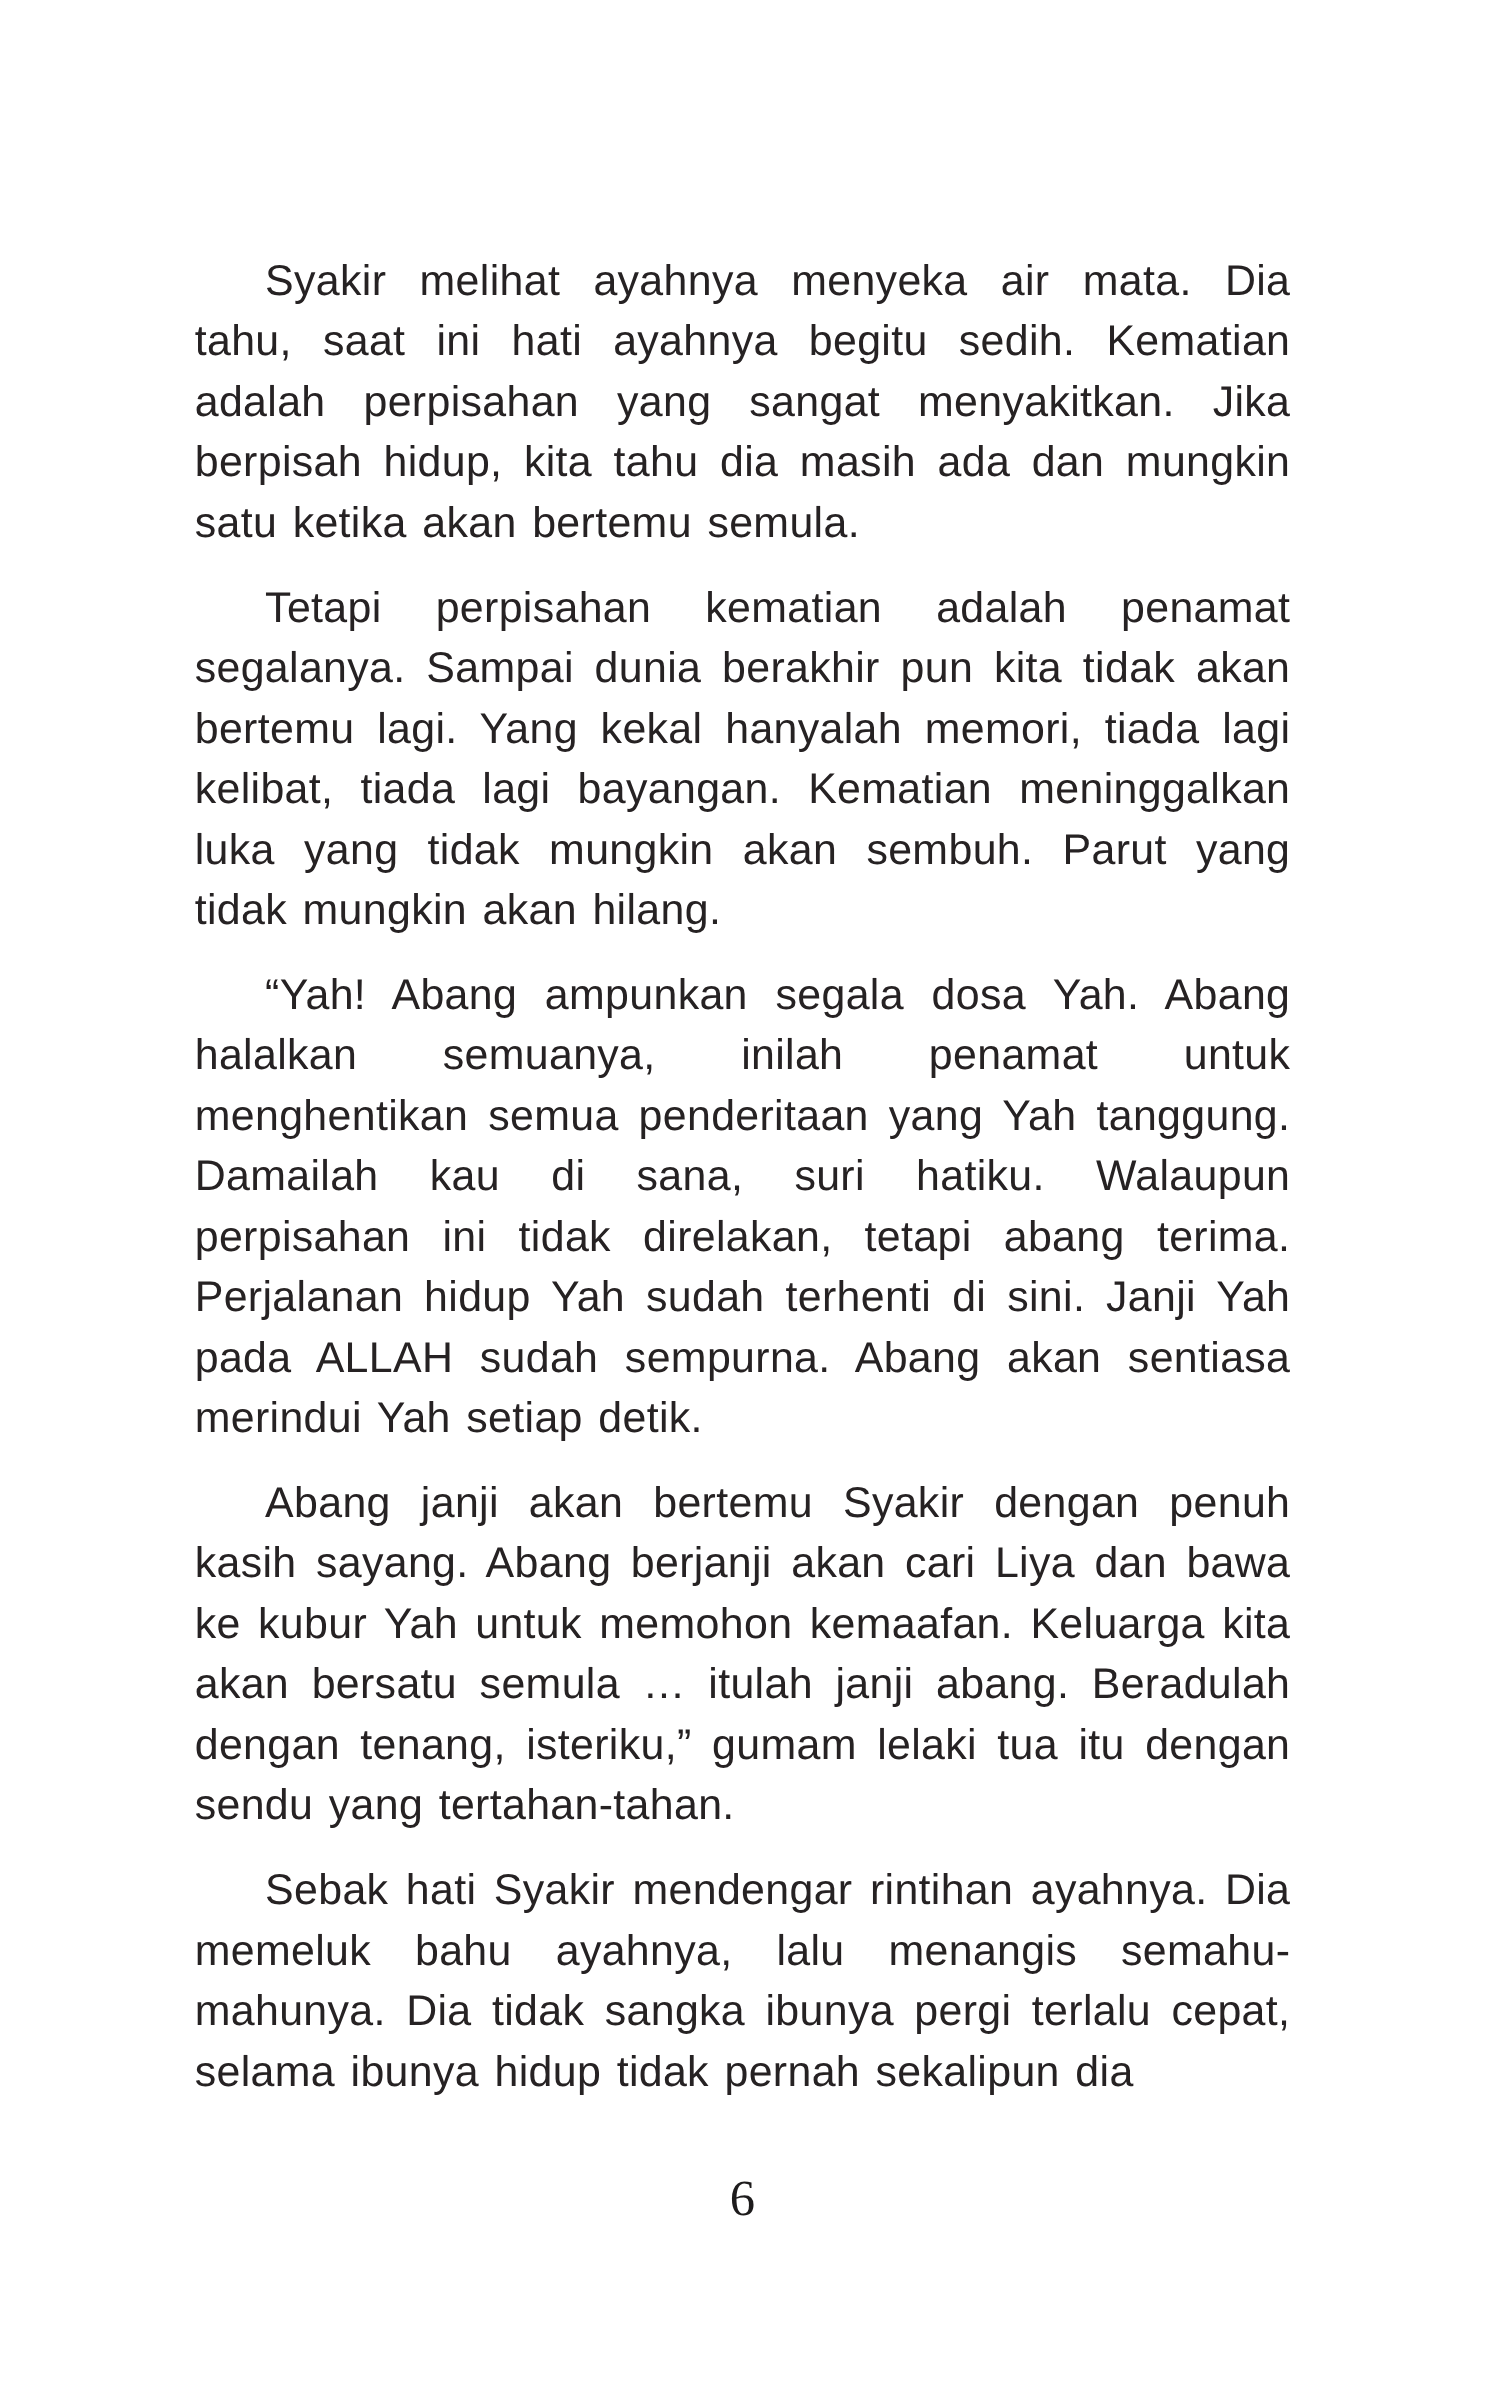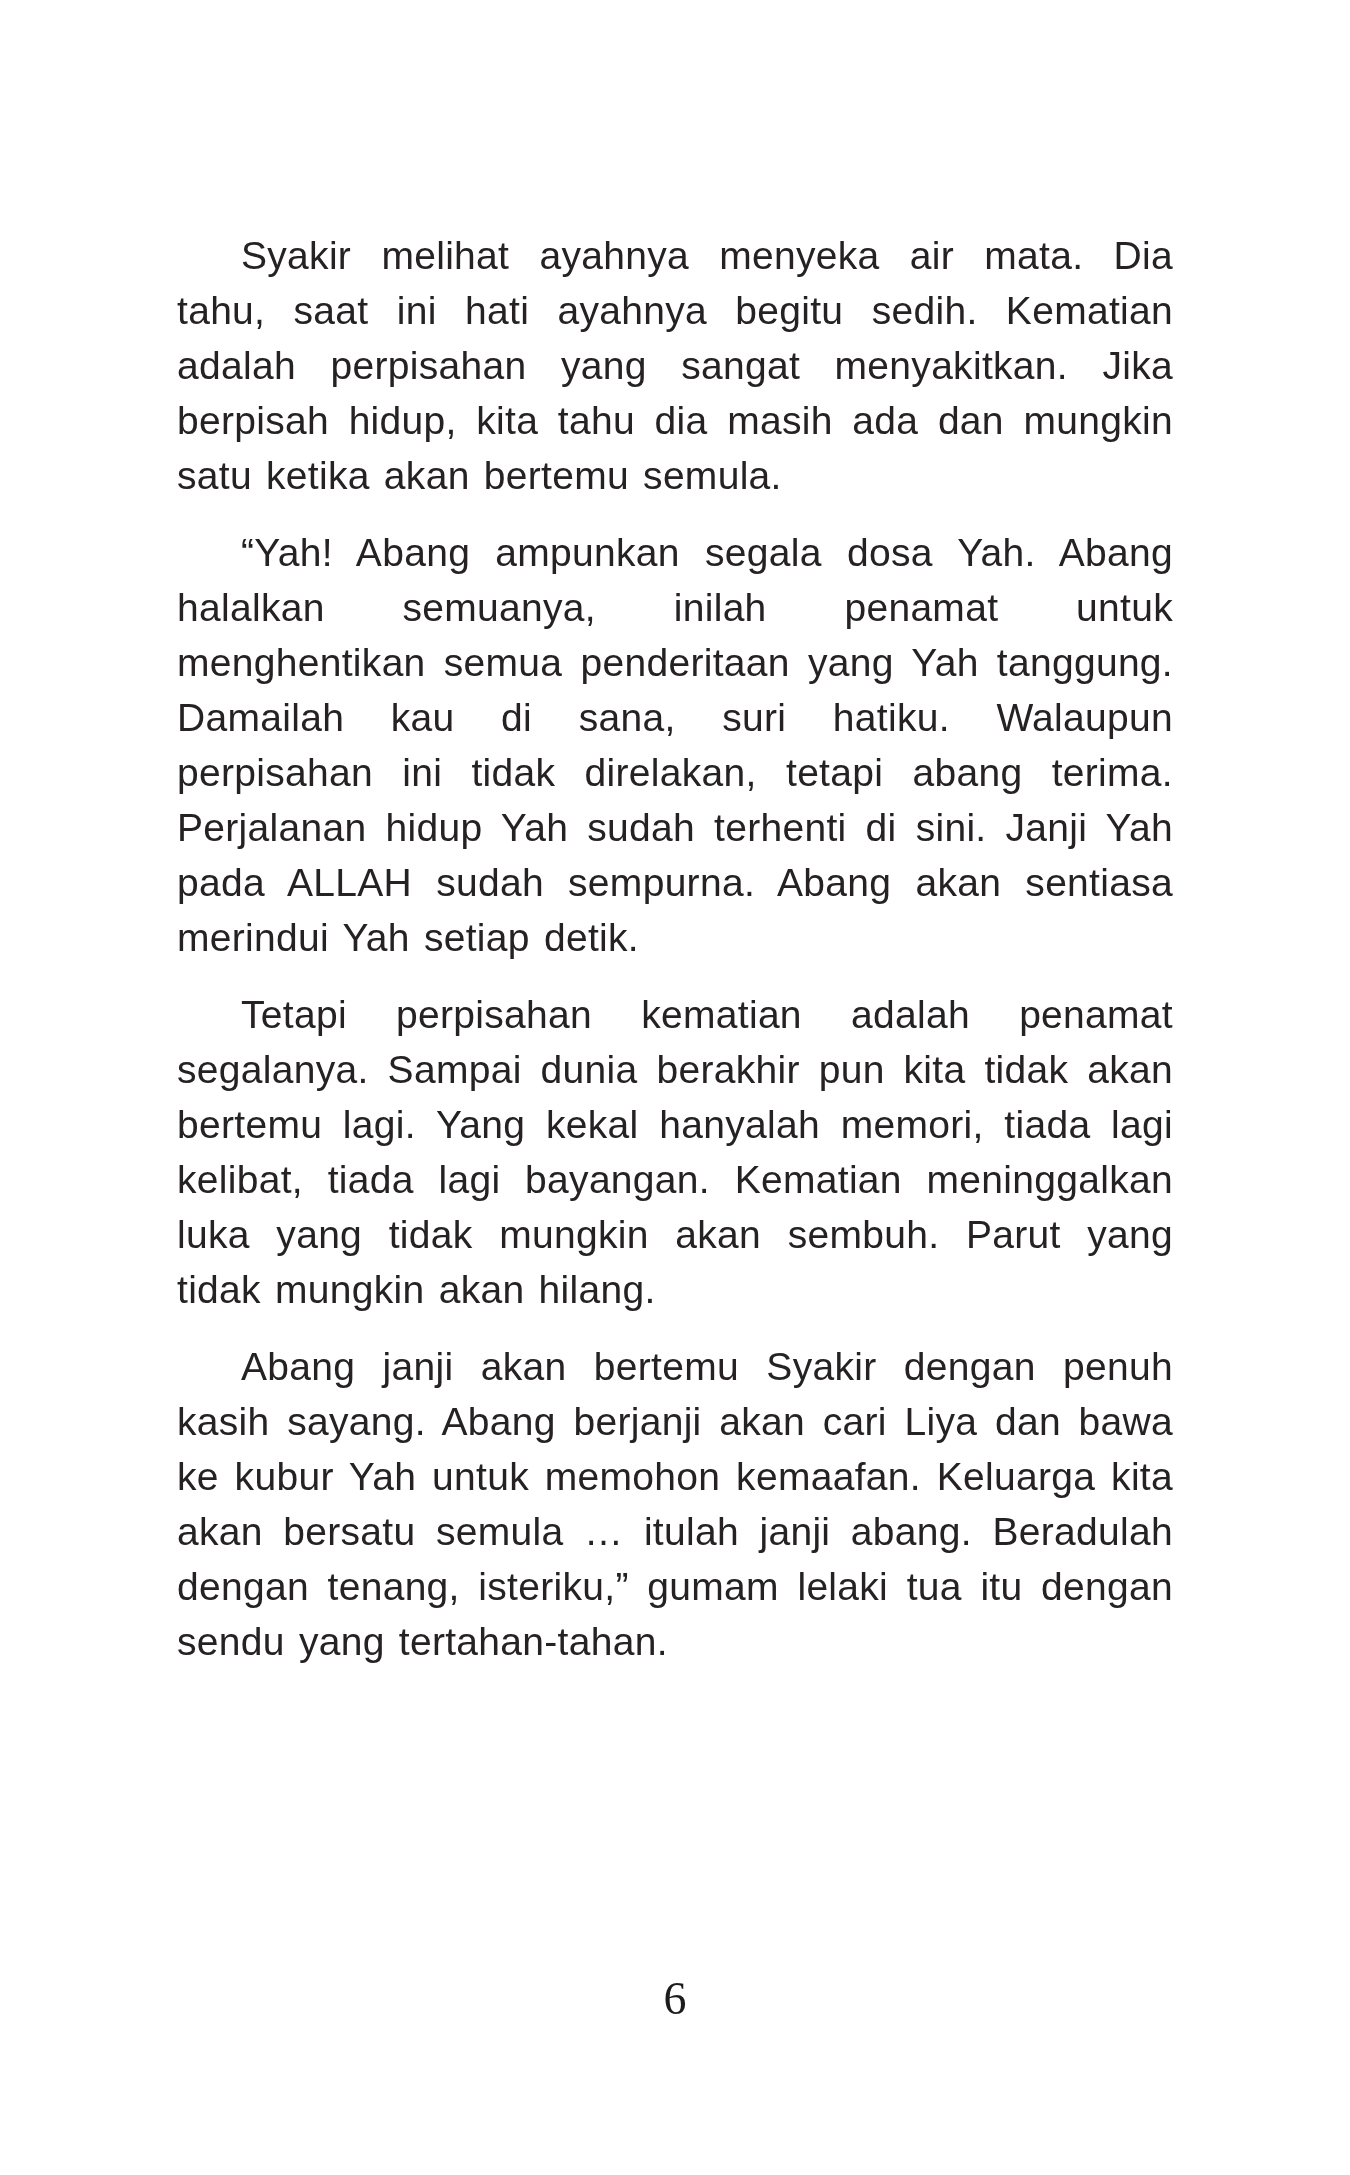--- a/index.html
+++ b/index.html
@@ -47,18 +47,19 @@
     font-weight: 400;
     color: #1d1b1c;
   }
 </style>
 </head>
 <body>
 
 <div class="page">
   <div class="text-block">
     <p class="para">Syakir melihat ayahnya menyeka air mata. Dia tahu, saat ini hati ayahnya begitu sedih. Kematian adalah perpisahan yang sangat menyakitkan. Jika berpisah hidup, kita tahu dia masih ada dan mungkin satu ketika akan bertemu semula.</p>
+    <p class="para">Tetapi perpisahan kematian adalah penamat segalanya. Sampai dunia berakhir pun kita tidak akan bertemu lagi. Yang kekal hanyalah memori, tiada lagi kelibat, tiada lagi bayangan. Kematian meninggalkan luka yang tidak mungkin akan sembuh. Parut yang tidak mungkin akan hilang.</p>
     <p class="para">“Yah! Abang ampunkan segala dosa Yah. Abang halalkan semuanya, inilah penamat untuk menghentikan semua penderitaan yang Yah tanggung. Damailah kau di sana, suri hatiku. Walaupun perpisahan ini tidak direlakan, tetapi abang terima. Perjalanan hidup Yah sudah terhenti di sini. Janji Yah pada ALLAH sudah sempurna. Abang akan sentiasa merindui Yah setiap detik.</p>
-    <p class="para">Tetapi perpisahan kematian adalah penamat segalanya. Sampai dunia berakhir pun kita tidak akan bertemu lagi. Yang kekal hanyalah memori, tiada lagi kelibat, tiada lagi bayangan. Kematian meninggalkan luka yang tidak mungkin akan sembuh. Parut yang tidak mungkin akan hilang.</p>
     <p class="para">Abang janji akan bertemu Syakir dengan penuh kasih sayang. Abang berjanji akan cari Liya dan bawa ke kubur Yah untuk memohon kemaafan. Keluarga kita akan bersatu semula … itulah janji abang. Beradulah dengan tenang, isteriku,” gumam lelaki tua itu dengan sendu yang tertahan-tahan.</p>
+    <p class="para">Sebak hati Syakir mendengar rintihan ayahnya. Dia memeluk bahu ayahnya, lalu menangis semahu-mahunya. Dia tidak sangka ibunya pergi terlalu cepat, selama ibunya hidup tidak pernah sekalipun dia</p>
   </div>
   <div class="page-number">6</div>
 </div>
 
 </body></html>

